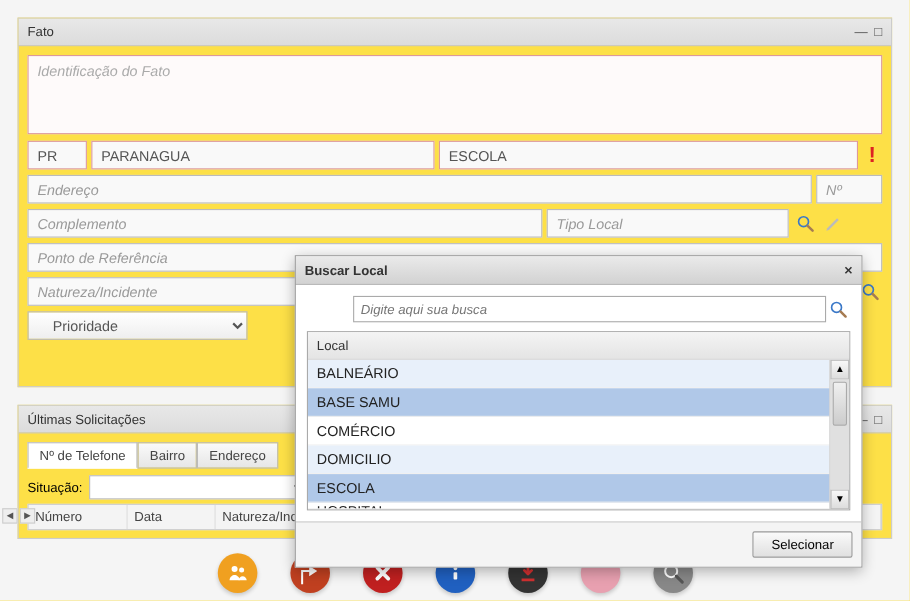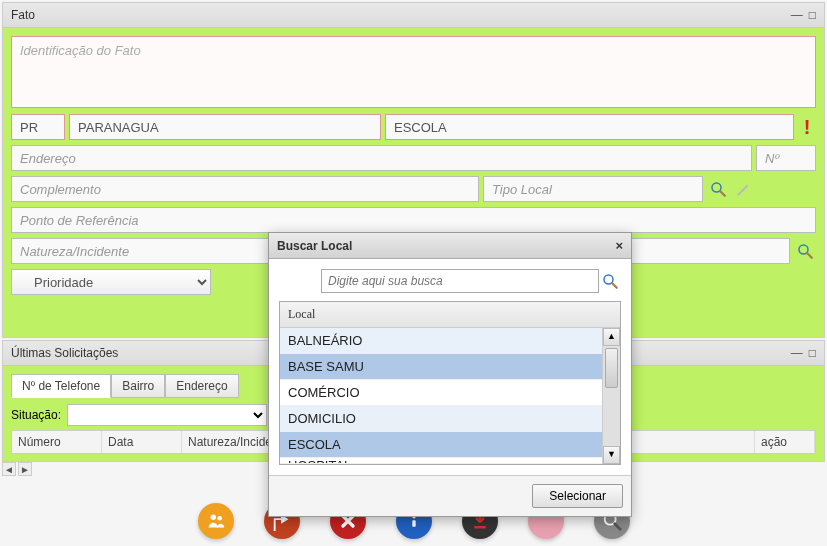--- a/index.html
+++ b/index.html
@@ -6,23 +6,23 @@
   body {
     font-family: Arial, sans-serif;
     font-size: 12px;
     background: #f5f5f5;
     width: 827px;
     height: 546px;
     position: relative;
     overflow: hidden;
   }
   .panel {
-    background: #bef264;
+    background: #fde047;
     border: 1px solid #ccc;
-    margin: 2px;
+    margin: 16px;
     position: relative;
   }
   .panel-header {
     background: linear-gradient(#e8e8e8, #dcdcdc);
     border-bottom: 1px solid #c8c8c8;
     padding: 5px 8px;
     font-size: 12px;
     color: #333;
     display: flex;
     justify-content: space-between;
@@ -126,21 +126,21 @@
   }
   .grid-head > div {
     padding:4px 6px;
     border-right:1px solid #ddd;
   }
   
   .modal {
     position:absolute;
     left: 268px;
     top: 232px;
-    width: 364px;
+    width: 516px;
     background:#f4f4f4;
     border:1px solid #999;
     box-shadow: 0 3px 12px rgba(0,0,0,.3);
     z-index: 20;
   }
   .modal-header {
     background: linear-gradient(#eaeaea,#d2d2d2);
     padding: 5px 8px;
     font-weight:bold;
     font-size:12px;
@@ -165,21 +165,20 @@
   .list-box {
     border:1px solid #aaa;
     position:relative;
   }
   .list-head {
     background: linear-gradient(#f4f4f4,#e4e4e4);
     border-bottom:1px solid #ccc;
     padding:5px 8px;
     font-size:12px;
     color:#333;
-    font-family:Liberation Serif, serif;
   }
   .list-items { max-height: 140px; overflow:hidden; position:relative;}
   .list-item {
     padding:5px 8px;
     font-size:13px;
     color:#222;
     border-bottom:1px solid #f0f0f0;
     cursor:pointer;
   }
   .list-item.alt { background:#e8f0fa; }

